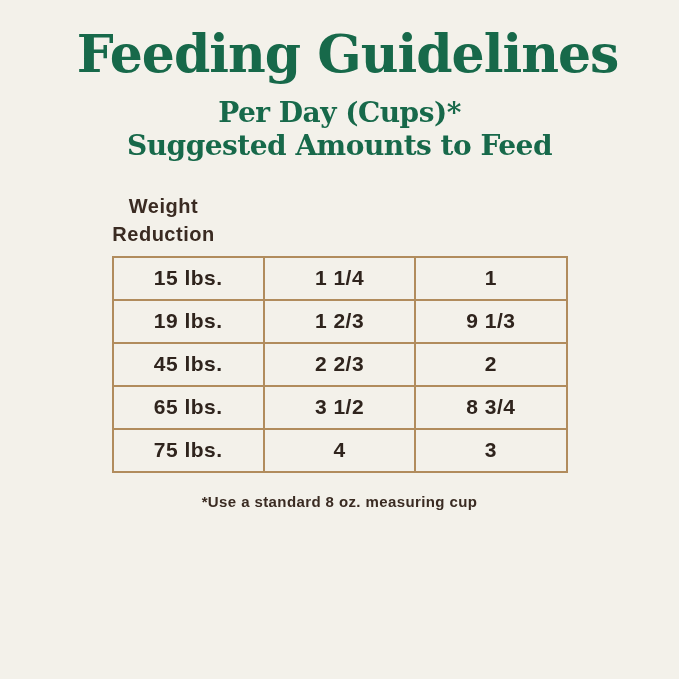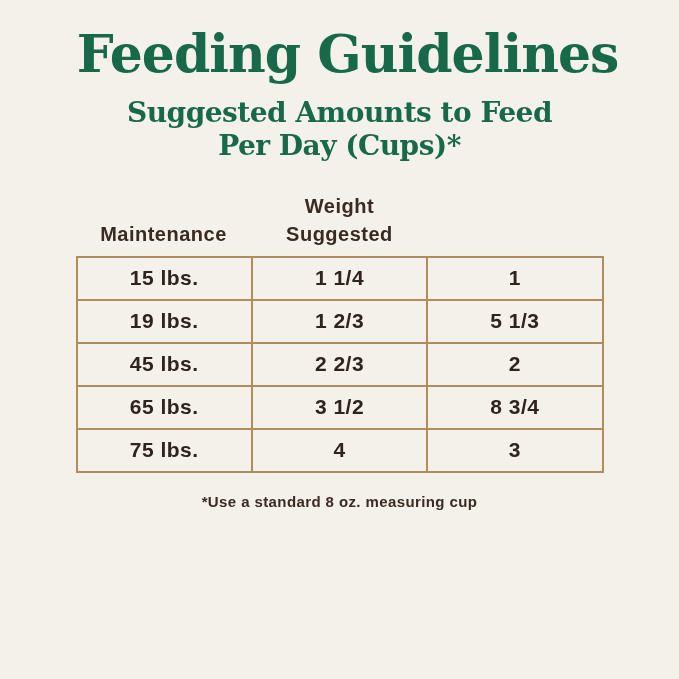--- a/index.html
+++ b/index.html
@@ -44,21 +44,21 @@
   .col-header {
     width: 33.333%;
     padding: 0 14px;
     font-size: 20px;
     font-weight: 700;
     letter-spacing: 0.5px;
     line-height: 1.4;
     color: #3a2b22;
   }
   .feed-table {
-    width: 528px;
+    width: 456px;
     margin: 8px auto 8px auto;
     border-collapse: collapse;
   }
   .feed-table td {
     border: 2px solid #b18c5d;
     width: 33.333%;
     height: 43px;
     font-size: 21px;
     font-weight: 700;
     letter-spacing: 0.5px;
@@ -75,40 +75,39 @@
   }
 </style>
 </head>
 <body>
 
 <main class="page">
 
   <h1 class="title">Feeding Guidelines</h1>
 
   <h2 class="subtitle">
+    <span class="sub-line">Per Day (Cups)*</span>
     <span class="sub-line">Suggested Amounts to Feed</span>
-    <span class="sub-line">Per Day (Cups)*</span>
   </h2>
 
   <div class="col-headers">
-    <div class="col-header">Maintenance</div>
-    <div class="col-header">Weight Suggested</div>
+    <div class="col-header">Weight Reduction</div>
   </div>
 
   <table class="feed-table">
     <tbody>
       <tr>
         <td>15 lbs.</td>
         <td>1 1/4</td>
         <td>1</td>
       </tr>
       <tr>
         <td>19 lbs.</td>
         <td>1 2/3</td>
-        <td>5 1/3</td>
+        <td>9 1/3</td>
       </tr>
       <tr>
         <td>45 lbs.</td>
         <td>2 2/3</td>
         <td>2</td>
       </tr>
       <tr>
         <td>65 lbs.</td>
         <td>3 1/2</td>
         <td>8 3/4</td>

